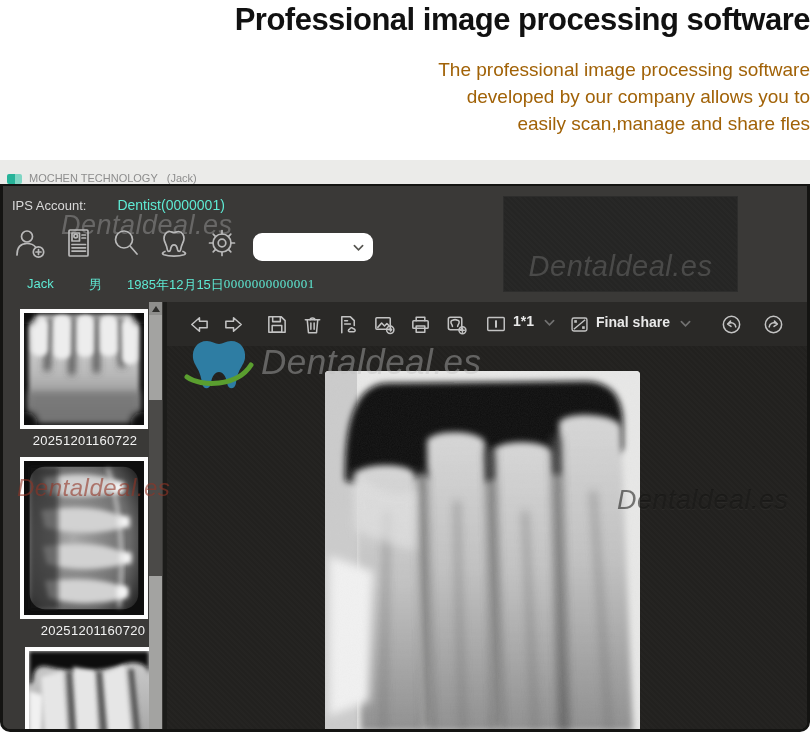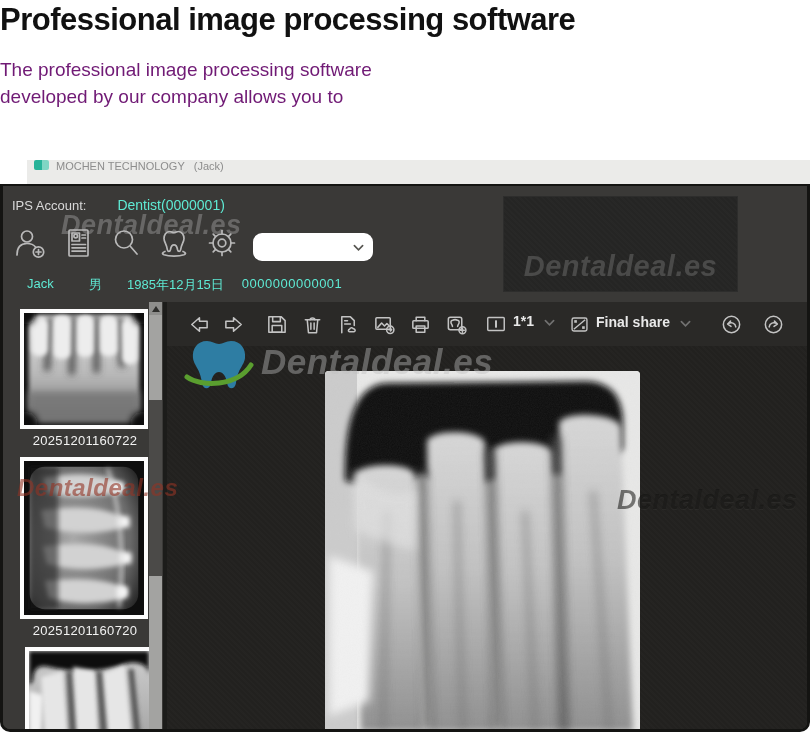--- a/index.html
+++ b/index.html
@@ -3,46 +3,46 @@
 <meta charset="utf-8">
 <style>
   * { margin:0; padding:0; box-sizing:border-box; }
   html,body { background:#ffffff; }
   body {
     width:810px; height:740px; position:relative; overflow:hidden;
     font-family:"Liberation Sans", sans-serif;
   }
 
   
-  .hero { position:absolute; top:0; left:0; width:810px; text-align:left; }
+  .hero { position:absolute; top:0; left:0; width:810px; text-align:right; }
   .hero-title { margin-top:2px; font-size:31px; font-weight:800; color:#111; letter-spacing:-0.5px; }
-  .hero-sub { margin-top:18px; font-size:19px; line-height:27px; color:#701a75; }
+  .hero-sub { margin-top:18px; font-size:19px; line-height:27px; color:#a16207; }
 
   
   .window { position:absolute; top:160px; left:0; width:810px; height:572px; }
   .titlebar {
-    height:24px; background:#ebebe9; display:flex; align-items:flex-start;
-    padding-left:7px; gap:7px; font-size:11px; color:#8d8d8d;margin-left:27px;
+    height:24px; background:#ebebe9; display:flex; align-items:flex-end;
+    padding-left:7px; gap:7px; font-size:11px; color:#8d8d8d;
   }
   .titlebar-logo { width:15px; height:10px; border-radius:2px;
     background:linear-gradient(90deg,#27b399 55%, #7fd6c4 55%); }
   .titlebar .host { margin-left:2px; }
 
   .app-frame {
     position:absolute; top:24px; left:0; right:0; bottom:0;
     background:#3a3937; border:3px solid #141412; border-top-width:2px;
     border-radius:0 0 10px 10px; overflow:hidden;
   }
 
   
   .app-header { position:relative; height:116px; background:#3a3937; }
   .account-row { position:absolute; top:11px; left:9px; display:flex; align-items:baseline;
     font-size:13px; color:#d8d8d8; }
   .account-row .acct-val { margin-left:31px; font-size:14px; color:#5eead4; }
-  .wm { font-weight:700; font-style:italic; letter-spacing:0.5px; white-space:nowrap; pointer-events:none; }
+  .wm { font-weight:400; font-style:italic; letter-spacing:0.5px; white-space:nowrap; pointer-events:none; }
   .wm-header { position:absolute; top:24px; left:58px; font-size:27px; color:rgba(150,150,150,0.5); }
 
   .icon-row { position:absolute; top:38px; left:8px; display:flex; align-items:center; }
   .hicon { width:38px; height:38px; display:flex; align-items:center; justify-content:center; cursor:pointer; }
   .hicon + .hicon { margin-left:10px; }
   .hicon svg { width:34px; height:34px; stroke:#b9b9b9; fill:none; stroke-width:1.7;
     stroke-linecap:round; stroke-linejoin:round; }
 
   .header-dropdown {
     position:absolute; top:47px; left:250px; width:120px; height:28px;
@@ -57,36 +57,36 @@
     background:#252524; border:1px solid #2d2d2c;
     background-image:repeating-linear-gradient(45deg, rgba(255,255,255,0.012) 0 2px, transparent 2px 4px);
     display:flex; align-items:flex-end; justify-content:center;
   }
   .wm-preview { font-size:29px; color:#4a4a49; margin-bottom:8px; }
 
   .patient-row { position:absolute; top:90px; left:24px; font-size:13px; color:#5eead4; display:flex; }
   .patient-row .p-name { width:60px; }
   .patient-row .p-gender { width:28px; margin-left:2px; }
   .patient-row .p-birth { margin-left:10px; }
-  .patient-row .p-id { margin-left:18px; letter-spacing:0.5px; }
+  .patient-row .p-id { letter-spacing:0.5px;font-family:Liberation Serif, serif; }
 
   
   .app-body { position:absolute; top:116px; left:0; right:0; bottom:0; display:flex; }
 
   
   .sidebar { position:relative; width:164px; background:#3a3937; flex:none; }
   .thumb { position:absolute; left:17px; width:128px; background:#fdfdfd; padding:4px; cursor:pointer; }
   .thumb-img { width:100%; height:100%; display:block; background:#101010; }
   .thumb1 { top:7px; height:120px; }
   .thumb2 { top:155px; height:162px; }
   .thumb3 { top:345px; left:22px; height:110px; }
   .thumb-label { position:absolute; left:0; width:164px; text-align:center;
     font-size:13px; color:#f2f2f2; letter-spacing:0.3px; }
   .label1 { top:131px; }
-  .label2 { top:321px; }
+  .label2 { top:321px;margin-left:8px; }
   .wm-sidebar { position:absolute; top:172px; left:14px; font-size:24px;
     color:rgba(146,52,37,0.6); z-index:5; }
 
   .scrollbar { position:absolute; top:0; bottom:0; left:146px; width:13px; background:#a3a3a1; }
   .scroll-btn-up { position:absolute; top:0; left:0; width:13px; height:13px; background:#8e8e8c;
     display:flex; align-items:center; justify-content:center; cursor:pointer; }
   .scroll-btn-up svg { width:8px; height:6px; fill:#2e2e2c; }
   .scroll-thumb { position:absolute; top:98px; left:0; width:13px; height:176px; background:#4b4a48; cursor:grab; }
   .sidebar-divider { position:absolute; top:0; bottom:0; right:0; width:4px; background:#1c1c1a; }
 
@@ -114,20 +114,21 @@
     text-shadow:0 1px 0 rgba(255,255,255,0.04); }
 </style>
 </head>
 <body>
 
 <div class="hero">
   <div class="hero-title">Professional image processing software</div>
   <div class="hero-sub">
     <div>The professional image processing software</div>
     <div>developed by our company allows you to</div>
+    <div>easily scan,manage and share fles</div>
   </div>
 </div>
 
 <div class="window">
 
   <div class="titlebar">
     <span class="titlebar-logo"></span>
     <span>MOCHEN TECHNOLOGY</span>
     <span class="host">(Jack)</span>
   </div>

